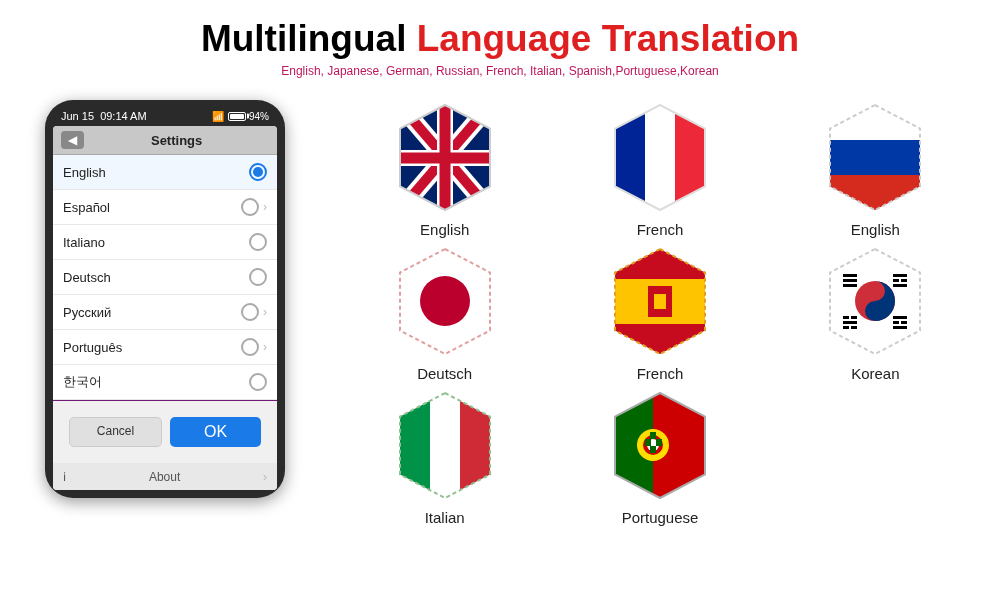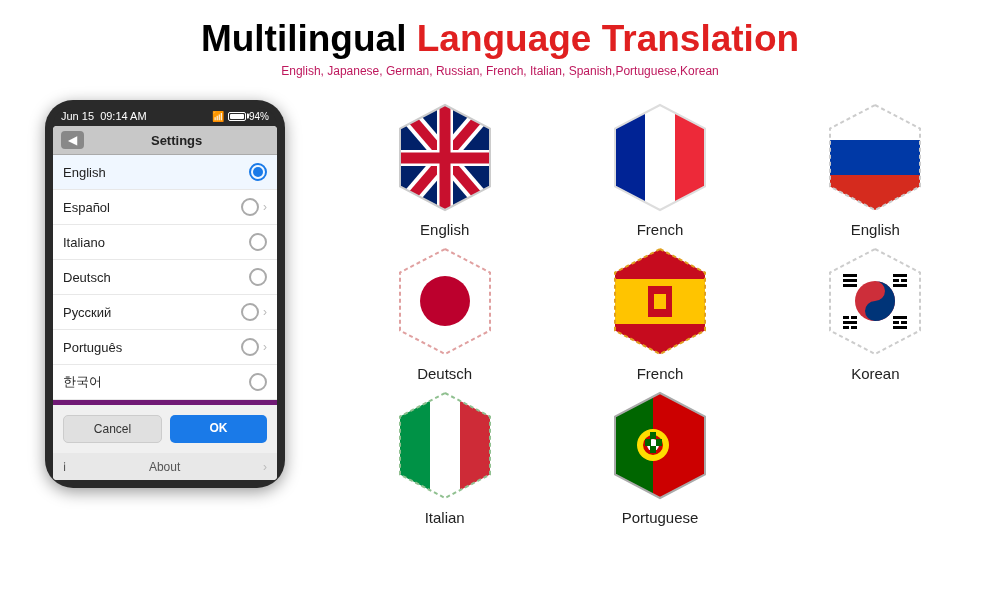--- a/index.html
+++ b/index.html
@@ -128,46 +128,46 @@
       border-radius: 50%;
       background: #1a7ae8;
     }
     .chevron {
       color: #bbb;
       font-size: 12px;
     }
     .phone-buttons {
       display: flex;
       gap: 8px;
-      padding: 10px;
+      padding: 16px;
       background: #f0f0f0;
-      border-top: 5px solid #701a75;
+      border-top: 1px solid #701a75;
     }
     .btn-cancel {
       flex: 1;
       background: #e0e0e0;
       border: 1px solid #ccc;
       border-radius: 5px;
       padding: 6px;
       font-size: 12px;
       cursor: pointer;
       text-align: center;
       color: #333;
     }
     .btn-ok {
       flex: 1;
       background: #1a7ae8;
       border: none;
       border-radius: 5px;
       padding: 6px;
-      font-size: 12px;
+      font-size: 16px;
       cursor: pointer;
       text-align: center;
       color: #fff;
-      font-weight: bold;
+      font-weight: normal;
     }
     .phone-about {
       background: #e8e8e8;
       display: flex;
       align-items: center;
       justify-content: space-between;
       padding: 5px 10px;
       font-size: 12px;
       color: #555;
     }

